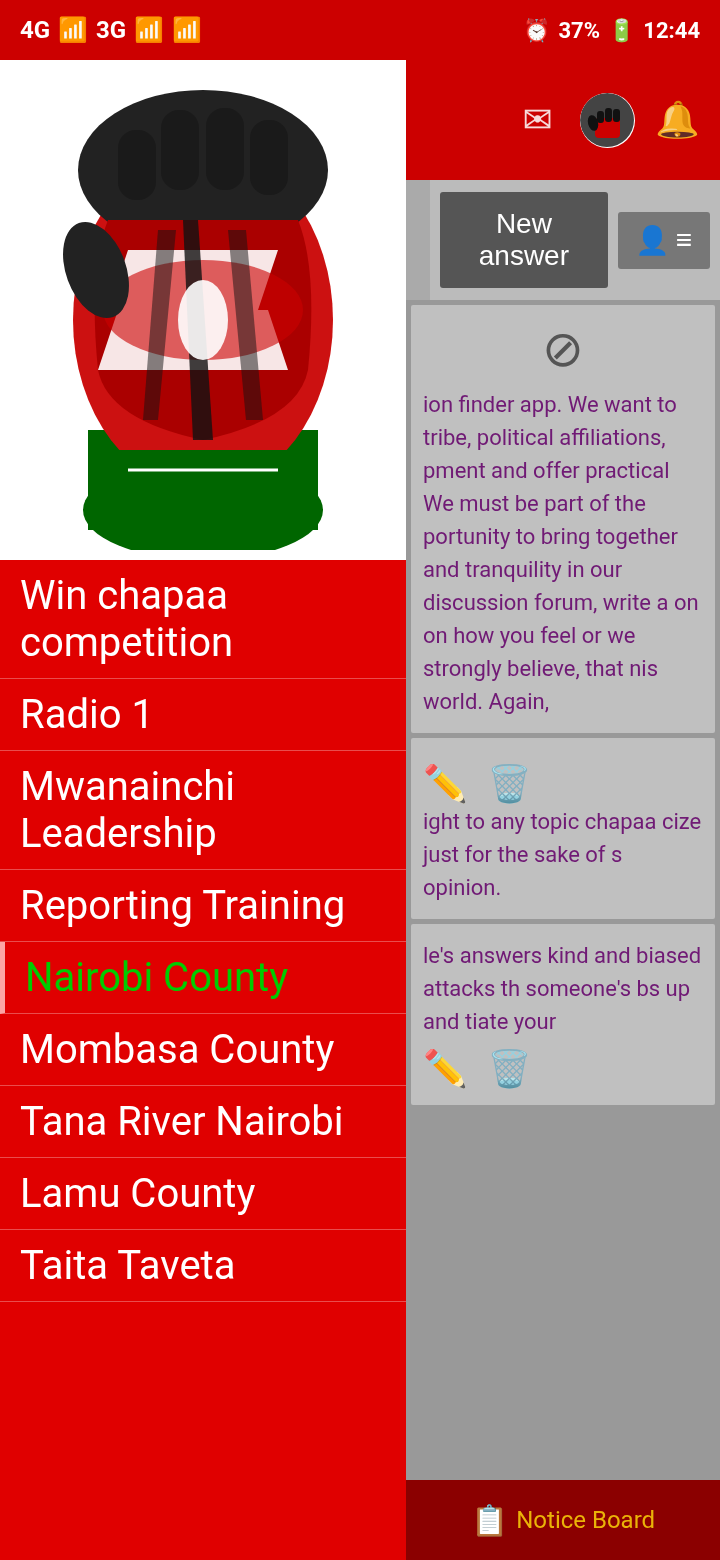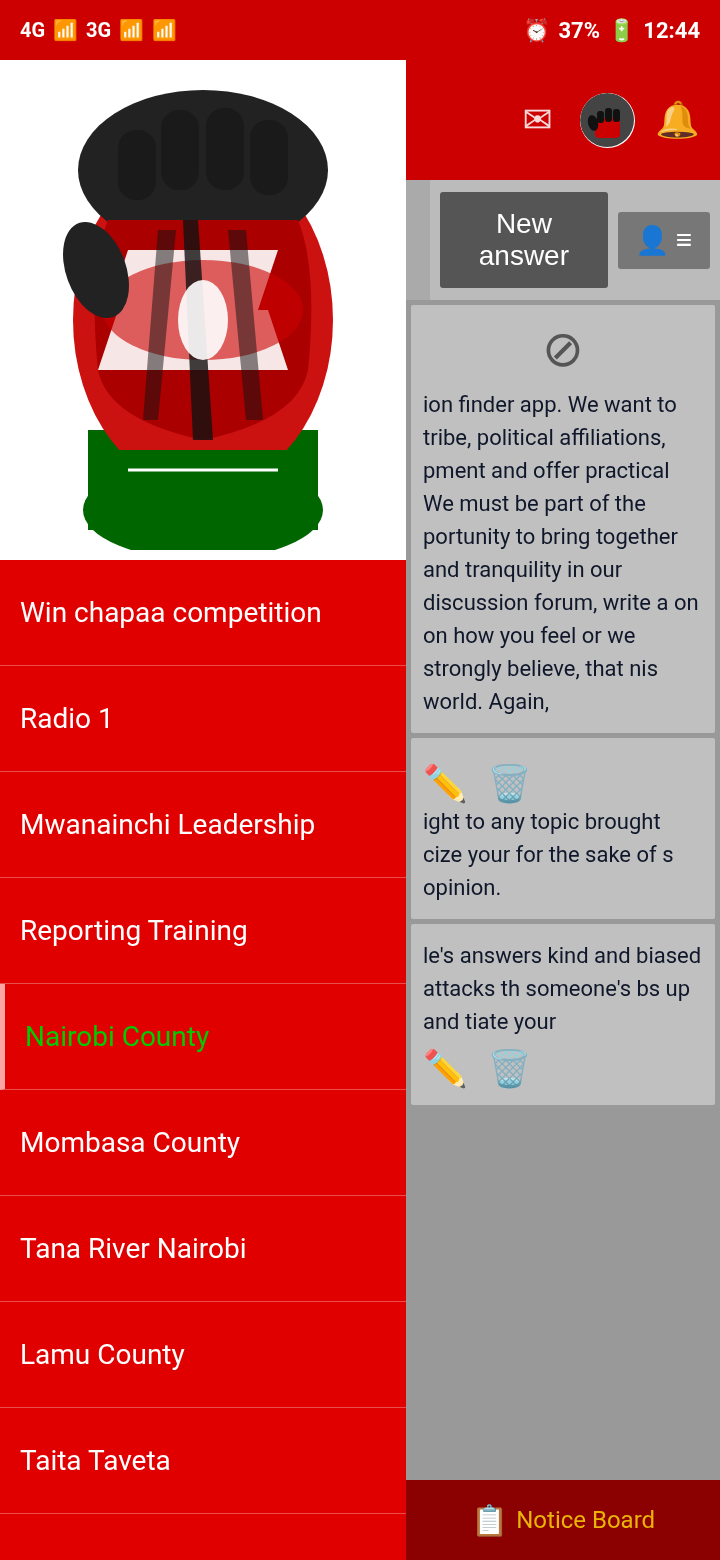--- a/index.html
+++ b/index.html
@@ -22,21 +22,21 @@
       justify-content: space-between;
       padding: 0 20px;
       color: white;
       font-size: 22px;
       font-weight: bold;
     }
     .status-left {
       display: flex;
       align-items: center;
       gap: 8px;
-      font-size: 20px;
+      font-size: 24px;
     }
     .status-right {
       display: flex;
       align-items: center;
       gap: 8px;
       font-size: 22px;
     }
 
     
     .main-container {
@@ -65,22 +65,22 @@
       overflow: hidden;
     }
 
     .sidebar-menu {
       flex: 1;
       background: #e00000;
     }
 
     .menu-item {
       color: white;
-      font-size: 28px;
-      padding: 36px 20px;
+      font-size: 40px;
+      padding: 12px 20px;
       border-bottom: 1px solid rgba(255,255,255,0.3);
       cursor: pointer;
     }
     .menu-item.active {
       color: #00cc00;
       border-left: 5px solid #fca5a5;
     }
 
     
     .content-panel {
@@ -168,21 +168,21 @@
 
     .card-ban-icon {
       font-size: 50px;
       color: #555;
       text-align: center;
       margin-bottom: 10px;
     }
 
     .card-text {
       font-size: 22px;
-      color: #0f172a;
+      color: #701a75;
       line-height: 1.5;
     }
 
     .card-actions {
       display: flex;
       gap: 20px;
       margin-top: 10px;
     }
 
     .card-action-icon {
@@ -350,21 +350,21 @@
       <div class="content-card">
         <div class="card-ban-icon">⊘</div>
         <p class="card-text">ion finder app. We want to tribe, political affiliations, pment and offer practical We must be part of the portunity to bring together and tranquility in our discussion forum, write a on on how you feel or we strongly believe, that nis world. Again,</p>
       </div>
 
       <div class="content-card">
         <div class="card-actions">
           <span class="card-action-icon">✏️</span>
           <span class="card-action-icon">🗑️</span>
         </div>
-        <p class="card-text">ight to any topic brought cize your for the sake of s opinion.</p>
+        <p class="card-text">ight to any topic chapaa cize just for the sake of s opinion.</p>
       </div>
 
       <div class="content-card">
         <p class="card-text">le's answers kind and biased attacks th someone's bs up and tiate your</p>
         <div class="card-actions">
           <span class="card-action-icon">✏️</span>
           <span class="card-action-icon">🗑️</span>
         </div>
       </div>
 

